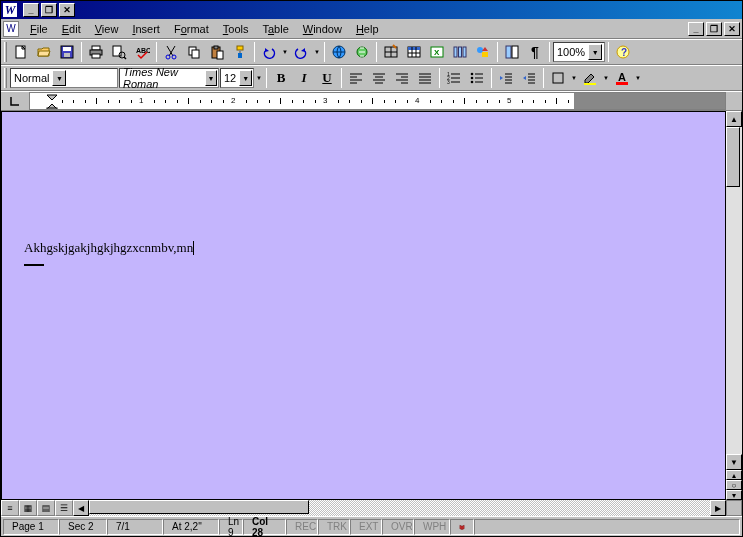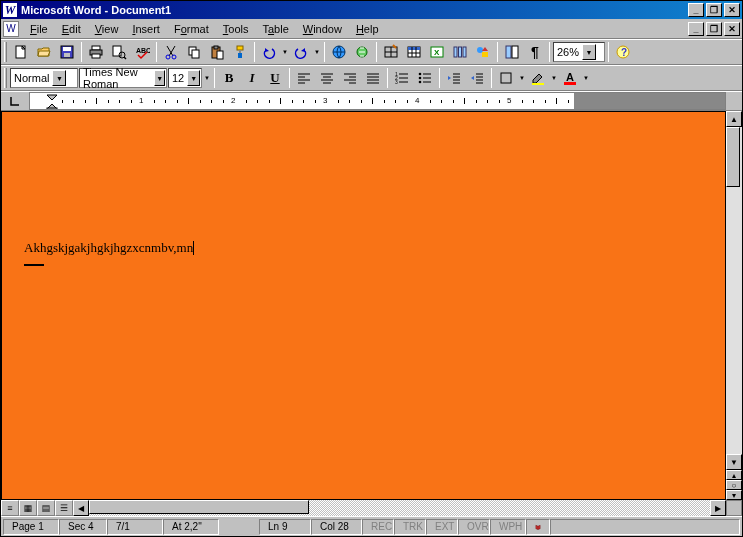--- a/index.html
+++ b/index.html
@@ -20,21 +20,21 @@
 .tbtn { width: 22px; height: 22px; display: flex; align-items: center; justify-content: center; cursor: pointer; font-size: 13px; }
 .sep { width: 1px; height: 20px; background: #808080; border-right: 1px solid #fff; margin: 0 2px; }
 .combo { height: 20px; background: #fff; border: 1px solid #808080; border-top-color:#404040; border-left-color:#404040; display: flex; align-items: center; padding: 0 3px; font-size: 11px; }
 .combo .dd { width: 14px; height: 16px; background:#c0c0c0; border:1px solid #fff; border-right-color:#000; border-bottom-color:#000; display:flex;align-items:center;justify-content:center;font-size:7px;margin-left:3px;margin-right:-2px;}
 .ruler-row { height: 20px; background:#c0c0c0; display:flex; align-items:center; border-top:1px solid #fff; border-bottom:1px solid #808080;}
 .ruler-corner { width:28px; height:18px; display:flex; align-items:center; justify-content:center; font-size:10px;}
 .ruler { flex:1; height:18px; background:#fff; border:1px solid #808080; position:relative; font-size:9px; overflow:hidden;}
 .ruler .rmark { position:absolute; top:3px; font-size:8px; color:#000;}
 .ruler .rtick { position:absolute; top:6px; width:1px; height:4px; background:#000;}
 .doc-area { flex:1; display:flex; background:#808080; position:relative; overflow:hidden;}
-.page-surface { flex:1; background:#f97316; border:1px solid #000; margin:0; position:relative; overflow:hidden;}
+.page-surface { flex:1; background:#c4b5fd; border:1px solid #000; margin:0; position:relative; overflow:hidden;}
 .doc-content { position:absolute; left:22px; top:128px; font-family:"Times New Roman", serif; font-size:13px; color:#000; }
 .cursor-line { display:inline-block; width:1px; height:14px; background:#000; vertical-align:text-bottom; animation:blink 1s infinite;}
 .under-hyphen { position:absolute; left:22px; top:152px; width:20px; height:2px; background:#000;}
 @keyframes blink { 50% { opacity:0; } }
 .vscroll { width:16px; background:#c0c0c0; display:flex; flex-direction:column;}
 .sbtn { width:16px; height:16px; background:#c0c0c0; border:1px solid #fff; border-right-color:#000; border-bottom-color:#000; display:flex;align-items:center;justify-content:center;font-size:8px;cursor:pointer;}
 .strack { flex:1; background:repeating-conic-gradient(#c0c0c0 0% 25%, #fff 0% 50%) 0/2px 2px; position:relative;}
 .sthumb { position:absolute; left:0; width:14px; background:#c0c0c0; border:1px solid #fff; border-right-color:#000; border-bottom-color:#000;}
 .bottom-row { height:16px; display:flex; background:#c0c0c0;}
 .view-btns { display:flex; height:16px;}
@@ -42,33 +42,32 @@
 .hscroll { flex:1; display:flex;}
 .htrack { flex:1; background:repeating-conic-gradient(#c0c0c0 0% 25%, #fff 0% 50%) 0/2px 2px; position:relative;}
 .hthumb { position:absolute; top:0; height:14px; background:#c0c0c0; border:1px solid #fff; border-right-color:#000; border-bottom-color:#000;}
 .statusbar { height:20px; background:#c0c0c0; border-top:1px solid #fff; display:flex; align-items:center; padding:0 2px; gap:0;}
 .status-panel { border:1px solid #808080; border-right-color:#fff; border-bottom-color:#fff; padding:1px 8px; height:16px; display:flex; align-items:center; font-size:10px;}
 .status-panel.dim { color:#808080;}
 .svg-icon { width:16px; height:16px; }
 .dd-arrow { width:8px; height:18px; display:flex; align-items:center; justify-content:center; font-size:6px; cursor:pointer; color:#000;}
 .fmt-btn { font-family:"Times New Roman",serif; font-weight:bold; }
 .zoom-combo { width:52px; }
-.style-combo { width:68px; }
-.font-combo { width:88px; }
+.style-combo { width:108px; }
+.font-combo { width:100px;font-style:italic; }
 .size-combo { width:34px; }
 .bookish { width:14px; height:14px;}
 </style>
 </head>
 <body>
 
 <div class="window">
 
   <div class="titlebar">
     <div class="app-icon">W</div>
-    <div class="title">Microsoft Word - Document1</div>
     <div class="win-btn">_</div>
     <div class="win-btn">❐</div>
     <div class="win-btn">✕</div>
   </div>
 
   <div class="menubar">
     <div class="mdi-icon">W</div>
     <div class="menu-item"><span class="ul">F</span><span></span>ile</div>
     <div class="menu-item"><span class="ul">E</span>dit</div>
     <div class="menu-item"><span class="ul">V</span>iew</div>
@@ -225,21 +224,21 @@
         <svg class="svg-icon" viewBox="0 0 16 16">
           <rect x="2" y="2" width="5" height="12" fill="#99ccff" stroke="#336"></rect>
           <rect x="8" y="2" width="6" height="12" fill="#fff" stroke="#000"></rect>
         </svg>
       </div>
     <div class="tbtn">
         <span style="font-size:14px;font-weight:bold;">¶</span>
       </div>
     <div class="sep"></div>
     <div class="combo zoom-combo">
-        <span>26%</span>
+        <span>100%</span>
         <div class="dd">▼</div>
       </div>
     <div class="sep"></div>
     <div class="tbtn">
         <svg class="svg-icon" viewBox="0 0 16 16">
           <circle cx="8" cy="8" r="6" fill="#ffff99" stroke="#cc9900"></circle>
           <text x="6" y="12" font-size="10" font-weight="bold" fill="#3333cc">?</text>
         </svg>
       </div>
   </div>
@@ -461,25 +460,25 @@
       <div class="htrack">
         <div class="hthumb" style="left:0;width:220px;"></div>
       </div>
       <div class="sbtn">▶</div>
     </div>
     <div style="width:16px;background:#c0c0c0;border:1px solid #808080;"></div>
   </div>
 
   <div class="statusbar">
     <div class="status-panel" style="width:56px;">Page 1</div>
-    <div class="status-panel" style="width:48px;">Sec 4</div>
+    <div class="status-panel" style="width:48px;">Sec 2</div>
     <div class="status-panel" style="width:56px;">7/1</div>
     <div class="status-panel" style="width:56px;">At 2,2"</div>
-    <div class="status-panel" style="width:52px;margin-left:40px;">Ln 9</div>
-    <div class="status-panel" style="width:51px;">Col 28</div>
+    <div class="status-panel" style="width:24px;">Ln 9</div>
+    <div class="status-panel" style="width:43px;font-weight:bold;">Col 28</div>
     <div class="status-panel dim" style="width:32px;">REC</div>
     <div class="status-panel dim" style="width:32px;">TRK</div>
     <div class="status-panel dim" style="width:32px;">EXT</div>
     <div class="status-panel dim" style="width:32px;">OVR</div>
     <div class="status-panel dim" style="width:36px;">WPH</div>
     <div class="status-panel" style="width:24px;">
         <svg class="bookish" viewBox="0 0 14 14">
           <path d="M2 3 L7 5 L12 3 L12 11 L7 13 L2 11 Z" fill="#cc3333" stroke="#660000"></path>
           <line x1="7" y1="5" x2="7" y2="13" stroke="#660000"></line>
         </svg>

